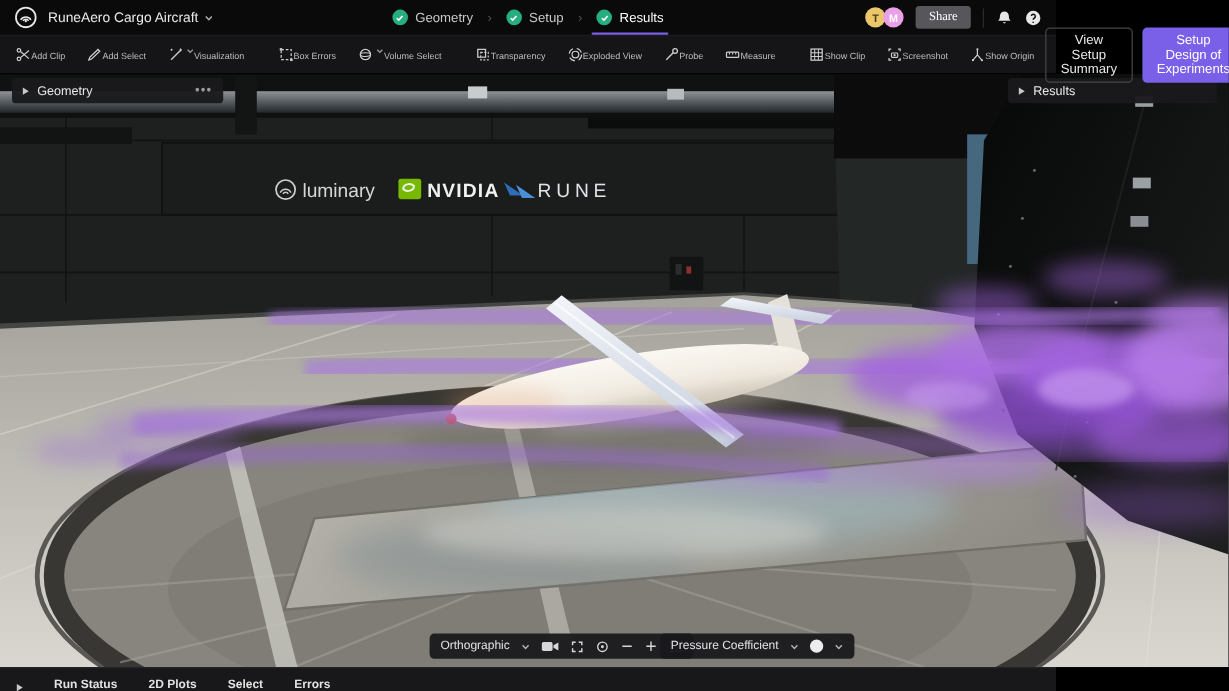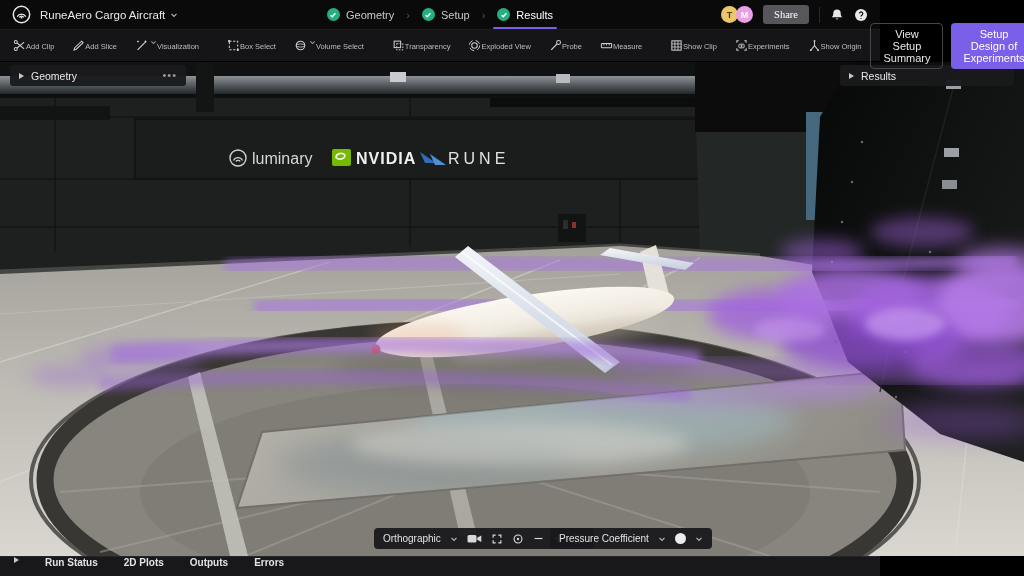--- a/index.html
+++ b/index.html
@@ -53,29 +53,29 @@
     border-radius:3px; display:flex; align-items:center; padding:0 9px; z-index:10; }
   .panel-left { left:10px; width:176px; }
   .panel-right { right:10px; width:174px; }
   .tri-right { width:0; height:0; border-top:3.5px solid transparent;
     border-bottom:3.5px solid transparent; border-left:5px solid #c8c8c8; }
   .panel-title { color:#e8e8e8; font-size:10.5px; margin-left:7px; flex:1; }
   .panel-menu { color:#9a9a9c; font-size:11px; letter-spacing:1px; cursor:pointer; line-height:5px; }
 
   .vp-controls { position:absolute; bottom:7px; height:21px; background:rgba(26,26,29,0.94);
     border-radius:4px; display:flex; align-items:center; gap:9px; padding:0 9px; z-index:10; }
-  .ctrl-cam { left:358px;margin-left:16px; }
+  .ctrl-cam { left:358px; }
   .ctrl-field { left:550px; }
   .ctrl-label { color:#e2e2e3; font-size:10px; white-space:nowrap; }
   .ctrl-ico { display:flex; align-items:center; cursor:pointer; }
   .sphere-dot { width:11px; height:11px; border-radius:50%; background:#ececec; }
 
   
   .bottombar { position:relative; height:20px; background:#18181a; display:flex;
-    align-items:flex-start; gap:26px; padding:0 14px; border-top:1px solid #262628; z-index:40; }
+    align-items:flex-end; gap:26px; padding:0 14px; border-top:1px solid #262628; z-index:40; }
   .tab { color:#e2e2e3; font-size:10px; font-weight:bold; cursor:pointer; white-space:nowrap; }
   svg.ic { display:block; }
 </style>
 </head>
 <body>
 
 <div class="app">
 
   <div class="topbar">
     <div class="brand">
@@ -156,21 +156,21 @@
         </span>
       <span class="tool-label">Add Clip</span>
     </div>
 
     <div class="tool">
       <span class="tool-ico-row">
           <svg class="ic" width="13" height="13" viewBox="0 0 14 14">
         <path d="M2.2,11.8 L3,9.4 L10.4,2.4 L12,4 L4.6,11 Z" fill="none" stroke="#cfcfcf" stroke-width="1.1"></path>
           </svg>
         </span>
-      <span class="tool-label">Add Slice</span>
+      <span class="tool-label">Add Select</span>
     </div>
 
     <div class="tool">
       <span class="tool-ico-row">
           <svg class="ic" width="13" height="13" viewBox="0 0 14 14">
         <path d="M2.8,11.6 L10.6,3.8" fill="none" stroke="#cfcfcf" stroke-width="1.2"></path>
         <path d="M11.3,1.6 v2.6 M10,2.9 h2.6 M3.2,1.8 v1.8 M2.3,2.7 h1.8" fill="none" stroke="#cfcfcf" stroke-width="1"></path>
           </svg>
         <svg class="ic" width="7" height="7" viewBox="0 0 8 8">
             <path d="M1.5,2.8 L4,5.2 L6.5,2.8" fill="none" stroke="#9c9c9e" stroke-width="1.2"></path>
@@ -182,21 +182,21 @@
     <span class="tool-div"></span>
 
     <div class="tool">
       <span class="tool-ico-row">
           <svg class="ic" width="13" height="13" viewBox="0 0 14 14">
         <rect x="2.5" y="2.5" width="9" height="9" fill="none" stroke="#cfcfcf" stroke-width="1.1" stroke-dasharray="2.4 1.7"></rect>
         <rect x="1.2" y="1.2" width="2.2" height="2.2" fill="#cfcfcf"></rect>
             <rect x="10.6" y="10.6" width="2.2" height="2.2" fill="#cfcfcf"></rect>
           </svg>
         </span>
-      <span class="tool-label">Box Select</span>
+      <span class="tool-label">Box Errors</span>
     </div>
 
     <div class="tool">
       <span class="tool-ico-row">
           <svg class="ic" width="13" height="13" viewBox="0 0 14 14">
         <circle cx="7" cy="7" r="4.6" fill="none" stroke="#cfcfcf" stroke-width="1.1"></circle>
         <ellipse cx="7" cy="7" rx="4.6" ry="1.7" fill="none" stroke="#cfcfcf" stroke-width="0.9"></ellipse>
           </svg>
         <svg class="ic" width="7" height="7" viewBox="0 0 8 8">
             <path d="M1.5,2.8 L4,5.2 L6.5,2.8" fill="none" stroke="#9c9c9e" stroke-width="1.2"></path>
@@ -260,21 +260,21 @@
     </div>
 
     <div class="tool">
       <span class="tool-ico-row">
           <svg class="ic" width="13" height="13" viewBox="0 0 14 14">
         <path d="M2,4 V2 H4 M10,2 h2 v2 M12,10 v2 h-2 M4,12 H2 v-2" fill="none" stroke="#cfcfcf" stroke-width="1.1"></path>
         <rect x="4.2" y="5.6" width="5.6" height="3.9" rx="0.8" fill="none" stroke="#cfcfcf" stroke-width="1"></rect>
         <circle cx="7" cy="7.5" r="1" fill="#cfcfcf"></circle>
           </svg>
         </span>
-      <span class="tool-label">Experiments</span>
+      <span class="tool-label">Screenshot</span>
     </div>
 
     <div class="tool">
       <span class="tool-ico-row">
           <svg class="ic" width="13" height="13" viewBox="0 0 14 14">
         <path d="M7,2.4 V7.2 M7,7.2 L3.2,11.8 M7,7.2 L10.8,11.8" fill="none" stroke="#cfcfcf" stroke-width="1.1"></path>
         <circle cx="7" cy="2.2" r="1" fill="#cfcfcf"></circle>
             <circle cx="3" cy="12" r="1" fill="#cfcfcf"></circle>
             <circle cx="11" cy="12" r="1" fill="#cfcfcf"></circle>
           </svg>
@@ -547,16 +547,16 @@
             <path d="M1.5,2.8 L4,5.4 L6.5,2.8" fill="none" stroke="#b5b5b7" stroke-width="1.2"></path>
           </svg>
         </span>
     </div>
   </div>
 
   <div class="bottombar">
     <span class="tri-right"></span>
     <span class="tab">Run Status</span>
     <span class="tab">2D Plots</span>
-    <span class="tab">Outputs</span>
+    <span class="tab">Select</span>
     <span class="tab">Errors</span>
   </div>
 </div>
 
 </body></html>

